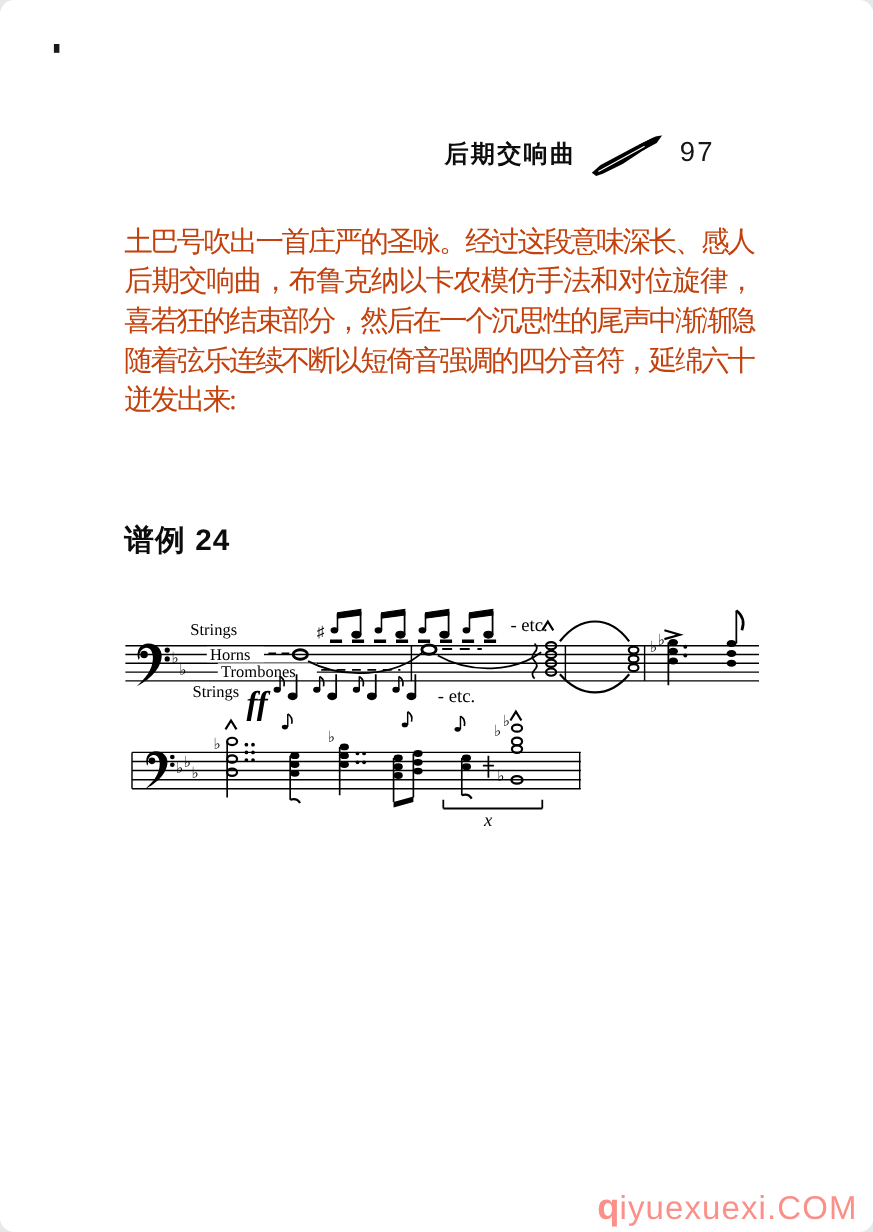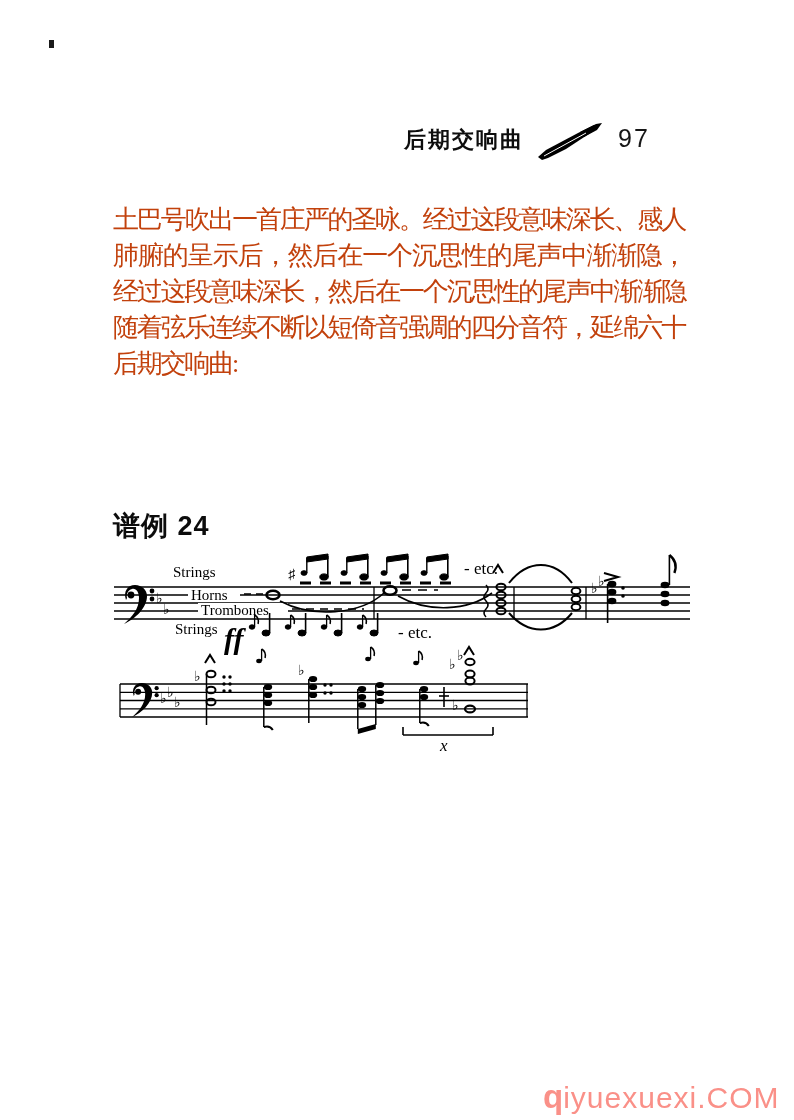--- a/index.html
+++ b/index.html
@@ -1,36 +1,36 @@
 <!DOCTYPE html>
 <html><head>
 <meta charset="utf-8">
 <style>
   html,body { margin:0; padding:0; background:#e8e8e8; }
   .page {
     position:relative; width:794px; height:1120px; margin:0 auto;
     background:#ffffff; overflow:hidden;
-    font-family:"Liberation Serif", serif; color:#111;
+    font-family:"Liberation Serif", serif; color:#111;border-radius:13px;
   }
   .corner-dot { position:absolute; left:49px; top:40px; width:5px; height:8px; background:#1a1a1a; }
 
   
   .header { position:absolute; left:400px; top:121px; width:320px; height:40px; }
   .htitle { position:absolute; left:4px; top:4px; font-size:22px; font-weight:bold; letter-spacing:2px; color:#0d0d0d; font-family:"Liberation Sans",sans-serif; }
   .pen { position:absolute; left:136px; top:2px; }
   .pagenum { position:absolute; left:218px; top:3px; font-size:25px; letter-spacing:2px; font-family:"Liberation Sans",sans-serif; color:#161616;text-align:center; }
 
   
   .bodytext { position:absolute; left:113px; top:202px; width:572px; font-size:26px; line-height:36px; letter-spacing:-2.2px; color:#c2410c; }
   .line { margin:0; height:36px; overflow:visible; }
   .j { text-align:justify; text-align-last:justify; text-justify:inter-character; }
   .indent { text-indent:48px; }
   .ff-inline { font-style:italic; font-weight:bold; letter-spacing:0; padding:0 7px; font-size:27px; }
 
-  .score-heading { position:absolute; left:113px; top:508px; margin:0; font-size:27px; font-weight:bold; letter-spacing:1px; font-family:"Liberation Sans",sans-serif; color:#0c0c0c; }
+  .score-heading { position:absolute; left:113px; top:473px; margin:0; font-size:27px; font-weight:bold; letter-spacing:1px; font-family:"Liberation Sans",sans-serif; color:#0c0c0c; }
 
   .score-svg { position:absolute; left:112px; top:543px; }
   .score-svg text { font-family:"Liberation Serif",serif; fill:#000; }
 
   .watermark { position:absolute; left:543px; top:1078px; display:flex; align-items:baseline; font-family:"Liberation Sans",sans-serif; }
   .wm-q { font-weight:bold; font-size:33px; }
   .wm-rest { font-size:30px; letter-spacing:1px; font-weight:500; }
 </style>
 </head>
 <body>
@@ -44,24 +44,24 @@
     <svg class="pen" width="74" height="38" viewBox="0 0 74 38">
       <polygon points="2,34 10,27 42,10 58,2 62,5 30,26 12,35 6,37" fill="#000"></polygon>
       <polygon points="44,9 60,1 66,0 61,7 48,14" fill="#000"></polygon>
       <line x1="8" y1="33" x2="50" y2="10" stroke="#fff" stroke-width="1"></line>
     </svg>
     <span class="pagenum">97</span>
   </div>
 
   <div class="bodytext">
     <p class="line j">土巴号吹出一首庄严的圣咏。经过这段意味深长、感人</p>
-    <p class="line j">肺腑的呈示后，然后在一个沉思性的尾声中渐渐隐，</p>
-    <p class="line j">经过这段意味深长，然后在一个沉思性的尾声中渐渐隐</p>
+    <p class="line j">后期交响曲，布鲁克纳以卡农模仿手法和对位旋律，</p>
+    <p class="line j">喜若狂的结束部分，然后在一个沉思性的尾声中渐渐隐</p>
     <p class="line j">随着弦乐连续不断以短倚音强调的四分音符，延绵六十</p>
-    <p class="line">后期交响曲:</p>
+    <p class="line">迸发出来:</p>
   </div>
 
   <h3 class="score-heading">谱例 24</h3>
 
   <svg class="score-svg" width="580" height="212" viewBox="0 0 580 212">
 
     <g stroke="#000" stroke-width="1.3">
       <line x1="2" y1="44" x2="578" y2="44"></line>
         <line x1="2" y1="52" x2="578" y2="52"></line>
       <line x1="2" y1="60" x2="578" y2="60"></line>

